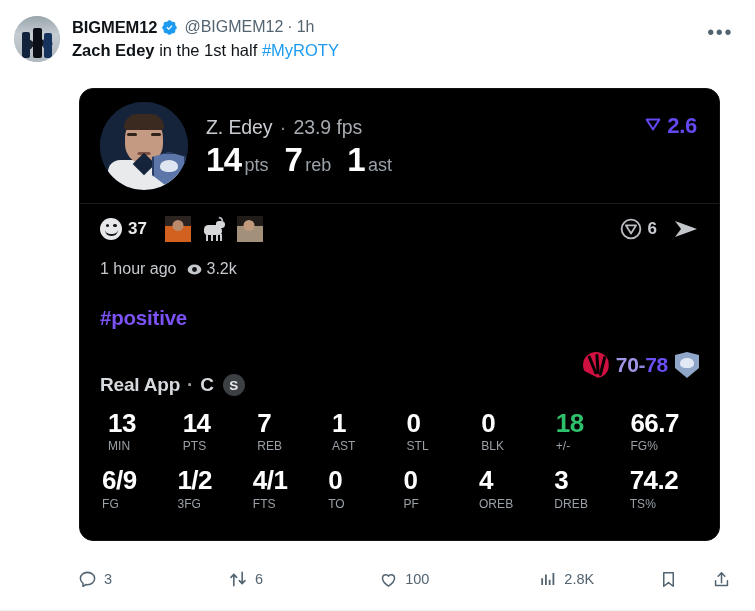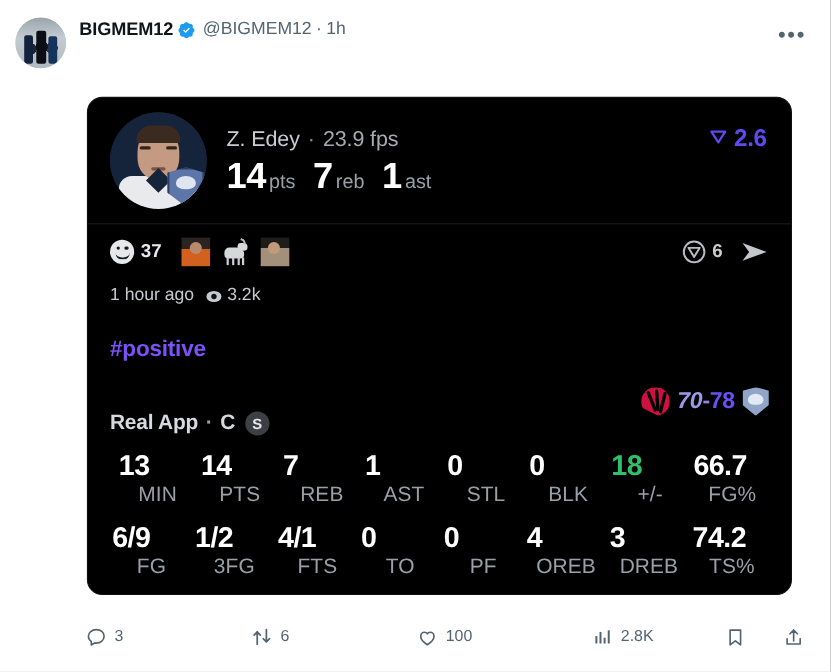--- a/index.html
+++ b/index.html
@@ -332,21 +332,21 @@
   }
   .logo-rap .claw1, .logo-rap .claw2, .logo-rap .claw3 {
     position:absolute; background:#000; width:2.5px; height:20px; border-radius:2px;
   }
   .logo-rap .claw1 { left:8px; top:3px; transform:rotate(-22deg); }
   .logo-rap .claw2 { left:13px; top:2px; transform:rotate(-4deg); }
   .logo-rap .claw3 { left:18px; top:4px; transform:rotate(14deg); }
   .score-text {
     font-size: 21px; font-weight: 700; letter-spacing: -0.3px;
   }
-  .score-a { color: #9f96e8; font-style: italic; }
+  .score-a { color: #9f96e8; }
   .score-dash { color: #8f87dd; }
   .score-b { color: #6b4ff5; }
   .logo-grz {
     width: 24px; height: 26px; position:relative;
     background:#8fa6c9;
     clip-path: polygon(50% 0, 100% 12%, 100% 62%, 50% 100%, 0 62%, 0 12%);
   }
   .logo-grz::after {
     content:""; position:absolute; left:50%; top:42%; transform:translate(-50%,-50%);
     width:14px; height:10px; border-radius:50% 50% 40% 40%; background:#e2e9f4;
@@ -360,21 +360,21 @@
   }
   .stat-grid.row1 { margin-top: 14px; padding-left: 24px; }
   .stat-grid.row2 { margin-top: 14px; }
   .stat-cell { text-align: left; padding-left: 4px; }
   .stat-val {
     font-size: 26px; font-weight: 700; color: #ffffff;
     letter-spacing: -0.5px; line-height: 1.05;
   }
   .stat-val.green { color: #2fc06b; }
   .stat-lbl {
-    font-size: 19px; color: #9aa0a7; margin-top: 2px; letter-spacing: 0.1px; text-align: center;
+    font-size: 12px; color: #9aa0a7; margin-top: 2px; letter-spacing: 0.1px;
   }
 
   
   .actions {
     position: absolute;
     left: 0; right: 0;
     bottom: 14px;
     height: 34px;
     display: flex;
     align-items: center;
@@ -408,20 +408,23 @@
     <div class="head-lines">
       <div class="name-row">
         <span class="display-name">BIGMEM12</span>
         <svg class="verified" viewBox="0 0 24 24">
           <path fill="#1d9bf0" d="M22.25 12c0-1.43-.88-2.67-2.19-3.34.46-1.39.2-2.9-.81-3.91s-2.52-1.27-3.91-.81C14.67 2.63 13.43 1.75 12 1.75s-2.67.88-3.34 2.19c-1.39-.46-2.9-.2-3.91.81s-1.27 2.52-.81 3.91C2.63 9.33 1.75 10.57 1.75 12s.88 2.67 2.19 3.34c-.46 1.39-.2 2.9.81 3.91s2.52 1.27 3.91.81c.67 1.31 1.91 2.19 3.34 2.19s2.67-.88 3.34-2.19c1.39.46 2.9.2 3.91-.81s1.27-2.52.81-3.91c1.31-.67 2.19-1.91 2.19-3.34z"></path>
           <path fill="#fff" d="M10.87 15.52l-3.2-3.2 1.25-1.25 1.95 1.95 4.24-4.24 1.25 1.25-5.49 5.49z"></path>
         </svg>
         <span class="handle">@BIGMEM12</span>
         <span class="dot-sep">·</span>
         <span class="age">1h</span>
+      </div>
+      <div class="tweet-text">
+        <span class="bold">Zach Edey</span><span> in the 1st half </span><span class="link">#MyROTY</span>
       </div>
     </div>
   </div>
 
   <div class="more-btn">•••</div>
 
   <div class="card">
 
     <div class="card-top">
 

